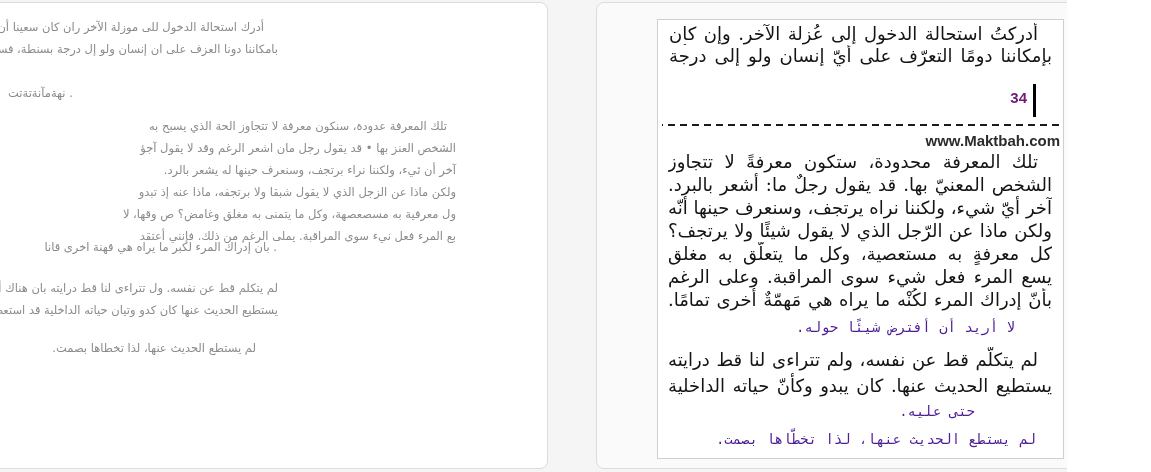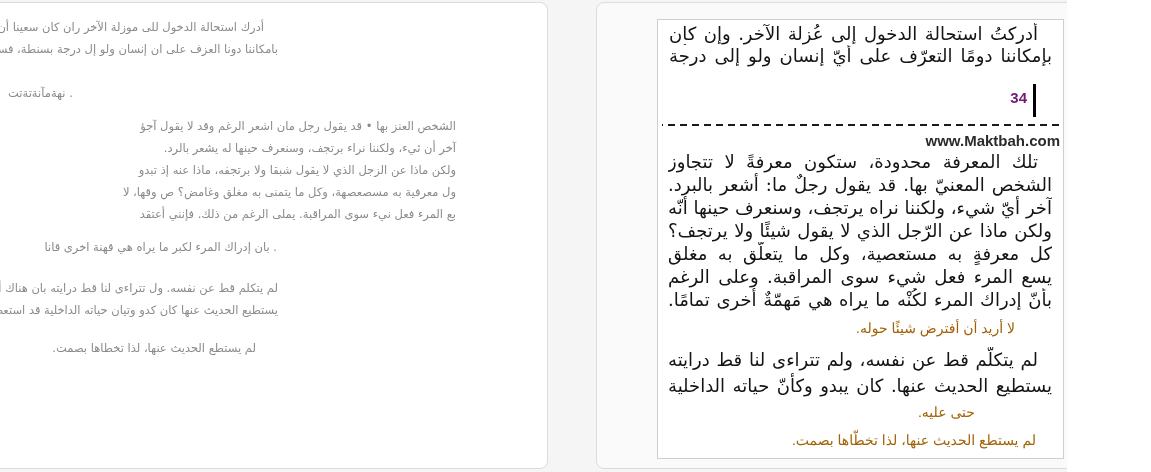--- a/index.html
+++ b/index.html
@@ -25,22 +25,22 @@
     background:#fff; border:1px solid #cfcfcf; box-sizing:border-box;
   }
   .ptxt{
     position:absolute; direction:rtl; color:#141414;
     font-size:18px; line-height:23px;
     font-family:"DejaVu Serif","DejaVu Sans",serif;
   }
   .ptxt .jln{text-align:justify; text-align-last:justify; height:23px; overflow:hidden;}
   .ptxt .jln26{text-align:justify; text-align-last:justify; height:26px; overflow:hidden; line-height:26px;}
   .ptxt .indent{padding-right:14px;}
-  .pline{position:absolute; direction:rtl; white-space:nowrap; color:#a16207;
-         font-size:14px; line-height:23px; font-family:Liberation Sans, sans-serif;}
+  .pline{position:absolute; direction:rtl; white-space:nowrap; color:#4c1d95;
+         font-size:14px; line-height:23px; font-family:Liberation Mono, monospace;}
   #page-number{
     position:absolute; top:69px; right:36px; font-family:"Liberation Sans",sans-serif;
     font-weight:bold; font-size:15px; color:#701a75;
   }
   #page-number-bar{position:absolute; top:64px; right:27px; width:3px; height:33px; background:#000;}
   #dashed-separator{
     position:absolute; top:104px; left:4px; right:4px; height:2px;
     background:repeating-linear-gradient(to left,#1a1a1a 0 7px,transparent 7px 12px);
   }
   #watermark{
@@ -74,20 +74,21 @@
   <div id="left-panel" class="panel"></div>
 
   <div class="ltxt" style="top:16px;  right:789px;">
     <div class="indent">أدرك استحالة الدخول للى موزلة الآخر ران كان سعينا أن</div>
     <div>بامكاننا دونا العزف على ان إنسان ولو إل درجة بسنطة، فستكون</div>
   </div>
 
   <div class="ltxt" style="top:82px; left:8px; right:auto; text-align:left;">. نهةمآنةتةتت</div>
 
   <div class="ltxt" style="top:115px; right:611px;">
+    <div style="padding-right:9px;">تلك المعرفة عدودة، سنكون معرفة لا تتجاوز الحة الذي يسبح به</div>
     <div>الشخص العنز بها • قد يقول رجل مان اشعر الرغم وقد لا يقول آجؤ</div>
     <div>آخر أن ثيء، ولكننا نراء برتجف، وسنعرف حينها له يشعر بالرد.</div>
     <div>ولكن ماذا عن الزجل الذي لا يقول شبقا ولا برتجفه، ماذا عنه إذ تبدو</div>
     <div>ول معرفية به مسصعصهة، وكل ما يتمنى به مغلق وغامض؟ ص وقها، لا</div>
     <div>بع المرء فعل نيء سوى المراقبة. يملى الرغم من ذلك. فإنني أعتقد</div>
   </div>
 
   <div class="ltxt" style="top:236px; right:790px;">. بان إدراك المرء لكبر ما يراه هي قهنة اخرى قانا</div>
 
   <div class="ltxt" style="top:277px; right:789px;margin-left:34px;">

